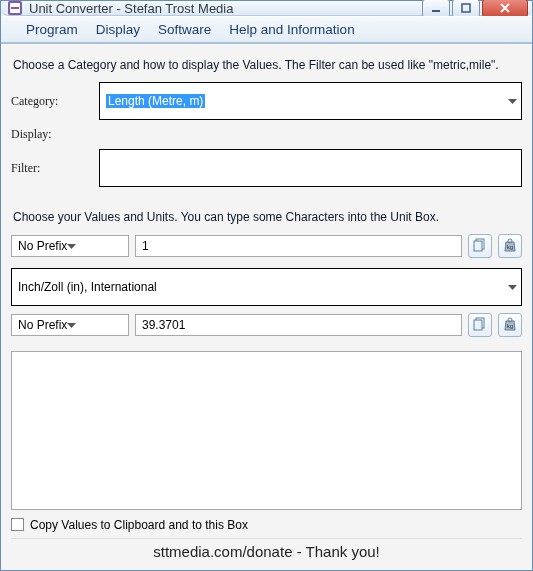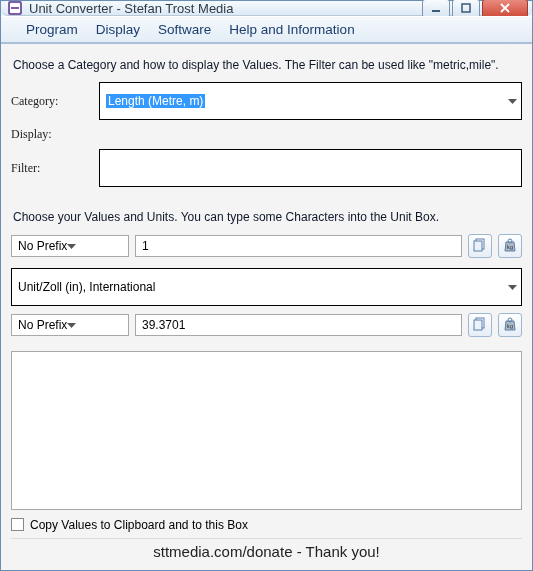--- a/index.html
+++ b/index.html
@@ -254,21 +254,21 @@
         <span><svg width="14" height="14">
               <path d="M3 4 L11 4 L12 13 L2 13 Z" fill="#aeb9c6" stroke="#5b7fa8"></path>
               <circle cx="7" cy="3" r="2" fill="none" stroke="#5b7fa8"></circle>
               <text x="7" y="11" font-size="6" text-anchor="middle" fill="#2a3a4a">kg</text>
             </svg></span>
       </div>
     </div>
 
     <div class="row">
       <div class="combo">
-        <span>Unit/Zoll (in), International</span>
+        <span>Inch/Zoll (in), International</span>
         <span class="arrow"><svg width="9" height="6">
               <path d="M0 0 L4.5 5 L9 0 Z" fill="#555"></path>
             </svg></span>
       </div>
     </div>
     <div class="subrow">
       <div class="prefix">
         <span>No Prefix</span>
         <span class="arrow"><svg width="9" height="6">
               <path d="M0 0 L4.5 5 L9 0 Z" fill="#555"></path>

